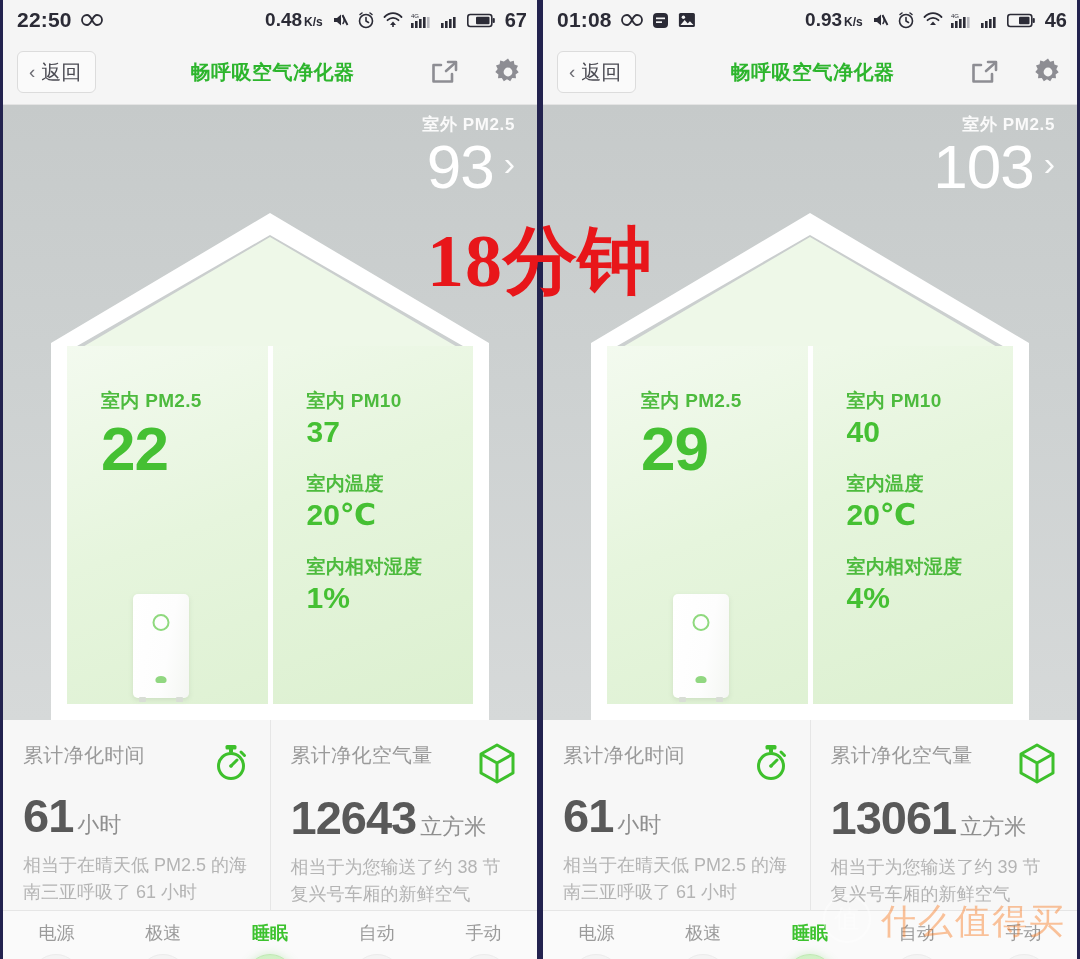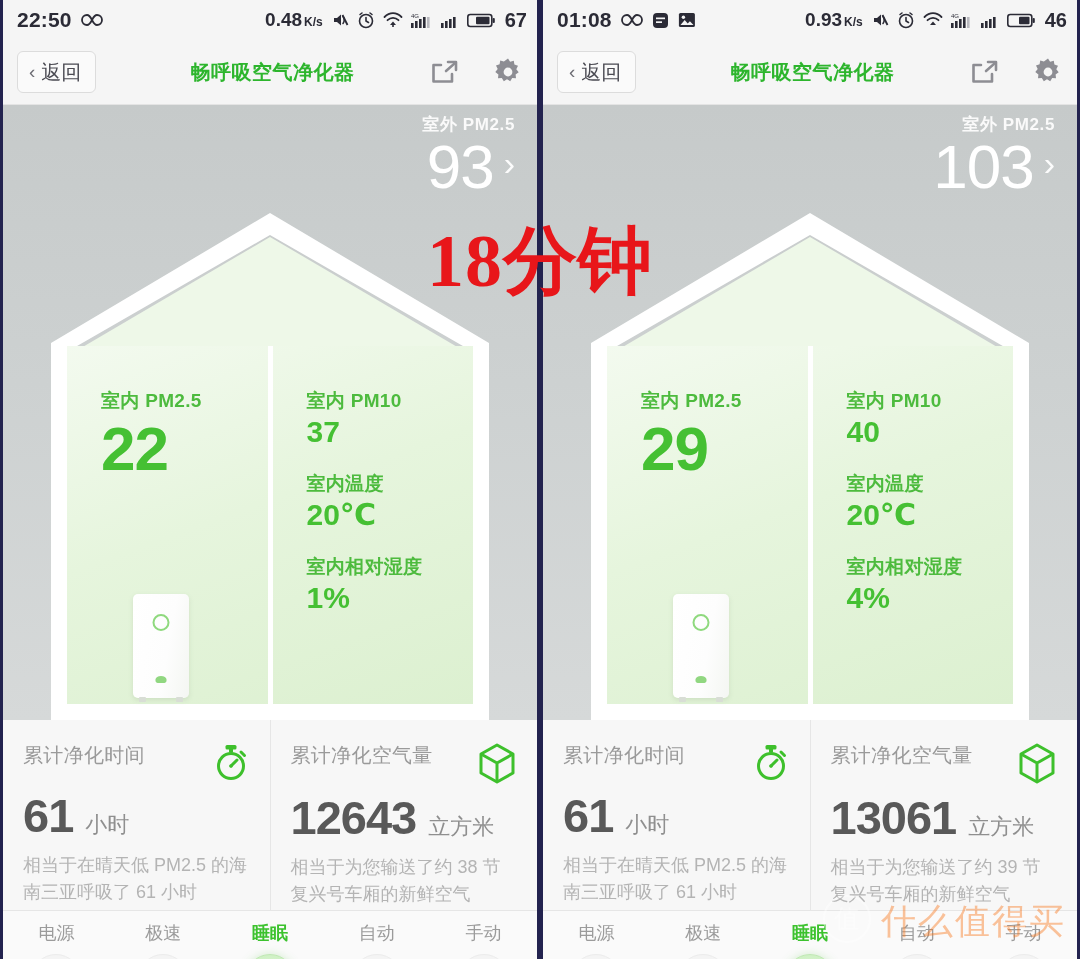--- a/index.html
+++ b/index.html
@@ -1,18 +1,18 @@
 <!DOCTYPE html>
 <html><head>
 <meta charset="utf-8">
 <style>
   html,body{margin:0;padding:0;background:#1a1a3a;}
   body{font-family:"Liberation Sans","DejaVu Sans",sans-serif;-webkit-font-smoothing:antialiased;}
   .screen{position:relative;width:1080px;height:959px;overflow:hidden;background:#22224d;}
-  .panes{display:flex;width:1080px;height:728px;}
+  .panes{display:flex;width:1080px;height:959px;align-items:flex-end;}
   .pane{position:relative;width:540px;height:959px;background:#f7f7f7;overflow:hidden;
         border-left:3px solid #23234f;border-right:3px solid #23234f;box-sizing:border-box;}
 
   
   .statusbar{height:40px;background:#f5f5f5;display:flex;align-items:center;
              padding:0 10px 0 14px;box-sizing:border-box;color:#2b2b36;}
   .sb-left{display:flex;align-items:center;gap:9px;}
   .sb-time{font-size:21px;font-weight:600;letter-spacing:.2px;}
   .sb-right{margin-left:auto;display:flex;align-items:center;gap:8px;}
   .sb-speed{font-size:19px;font-weight:600;display:flex;align-items:baseline;}
@@ -66,21 +66,21 @@
   .device .foot{position:absolute;bottom:-4px;width:7px;height:5px;background:#d8ddd5;border-radius:1px;}
   .device .foot.l{left:6px;} .device .foot.r{right:6px;}
 
   
   .stats{display:flex;height:190px;background:#f7f7f7;border-bottom:1px solid #e6e6e6;}
   .stat{flex:1;padding:22px 20px 0 20px;box-sizing:border-box;position:relative;}
   .stat.left{border-right:1px solid #e6e6e6;}
   .stat-head{display:flex;align-items:flex-start;}
   .stat-title{color:#9a9a9a;font-size:20px;font-weight:400;letter-spacing:.3px;}
   .stat-ico{margin-left:auto;}
-  .stat-valrow{display:flex;align-items:baseline;gap:12px;margin-top:6px;}
+  .stat-valrow{display:flex;align-items:baseline;gap:4px;margin-top:6px;}
   .stat-val{color:#595959;font-size:47px;font-weight:700;letter-spacing:-1px;line-height:1;}
   .stat-unit{color:#8f8f8f;font-size:22px;font-weight:400;}
   .stat-note{color:#b4b4b4;font-size:18px;line-height:1.5;margin-top:12px;max-width:238px;}
 
   
   .modebar{display:flex;height:104px;background:#fafafa;align-items:flex-start;padding-top:10px;box-sizing:border-box;}
   .mode{flex:1;display:flex;flex-direction:column;align-items:center;gap:9px;}
   .mode-label{font-size:18px;color:#9b9b9b;}
   .mode.active .mode-label{color:#3cc22e;font-weight:700;}
   .mode-btn{width:48px;height:48px;border-radius:50%;background:#f4f4f4;

